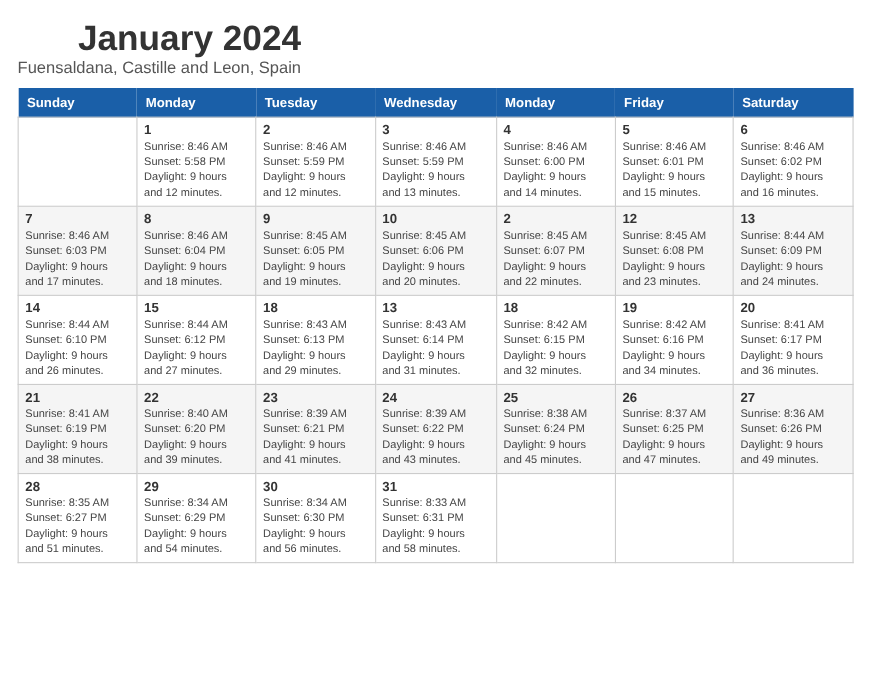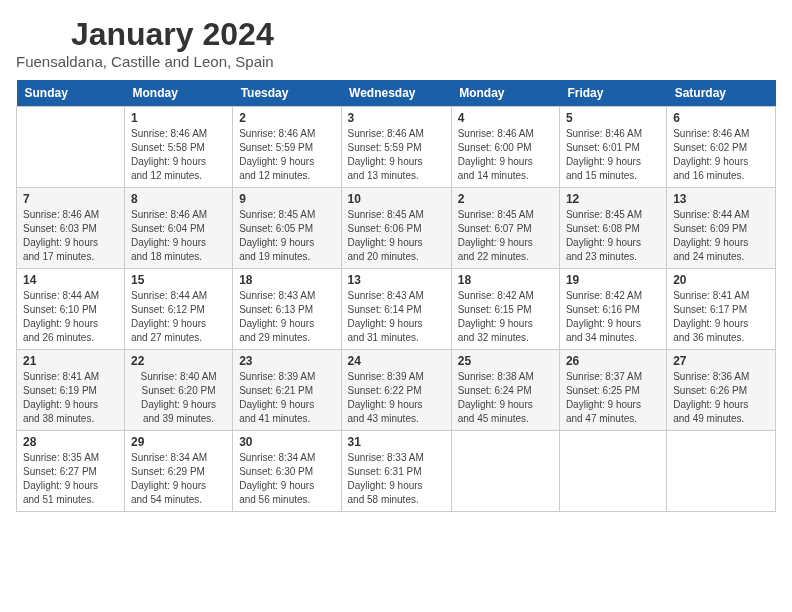--- a/index.html
+++ b/index.html
@@ -266,21 +266,21 @@
       <tr>
         <td>
           <span class="day-number">21</span>
           <div class="day-info" style="white-space: pre-line;">Sunrise: 8:41 AM
 Sunset: 6:19 PM
 Daylight: 9 hours
 and 38 minutes.</div>
         </td>
         <td>
           <span class="day-number">22</span>
-          <div class="day-info" style="white-space: pre-line; text-align: center;">Sunrise: 8:40 AM
+          <div class="day-info" style="white-space: pre-line;">Sunrise: 8:40 AM
 Sunset: 6:20 PM
 Daylight: 9 hours
 and 39 minutes.</div>
         </td>
         <td>
           <span class="day-number">23</span>
           <div class="day-info" style="white-space: pre-line;">Sunrise: 8:39 AM
 Sunset: 6:21 PM
 Daylight: 9 hours
 and 41 minutes.</div>

